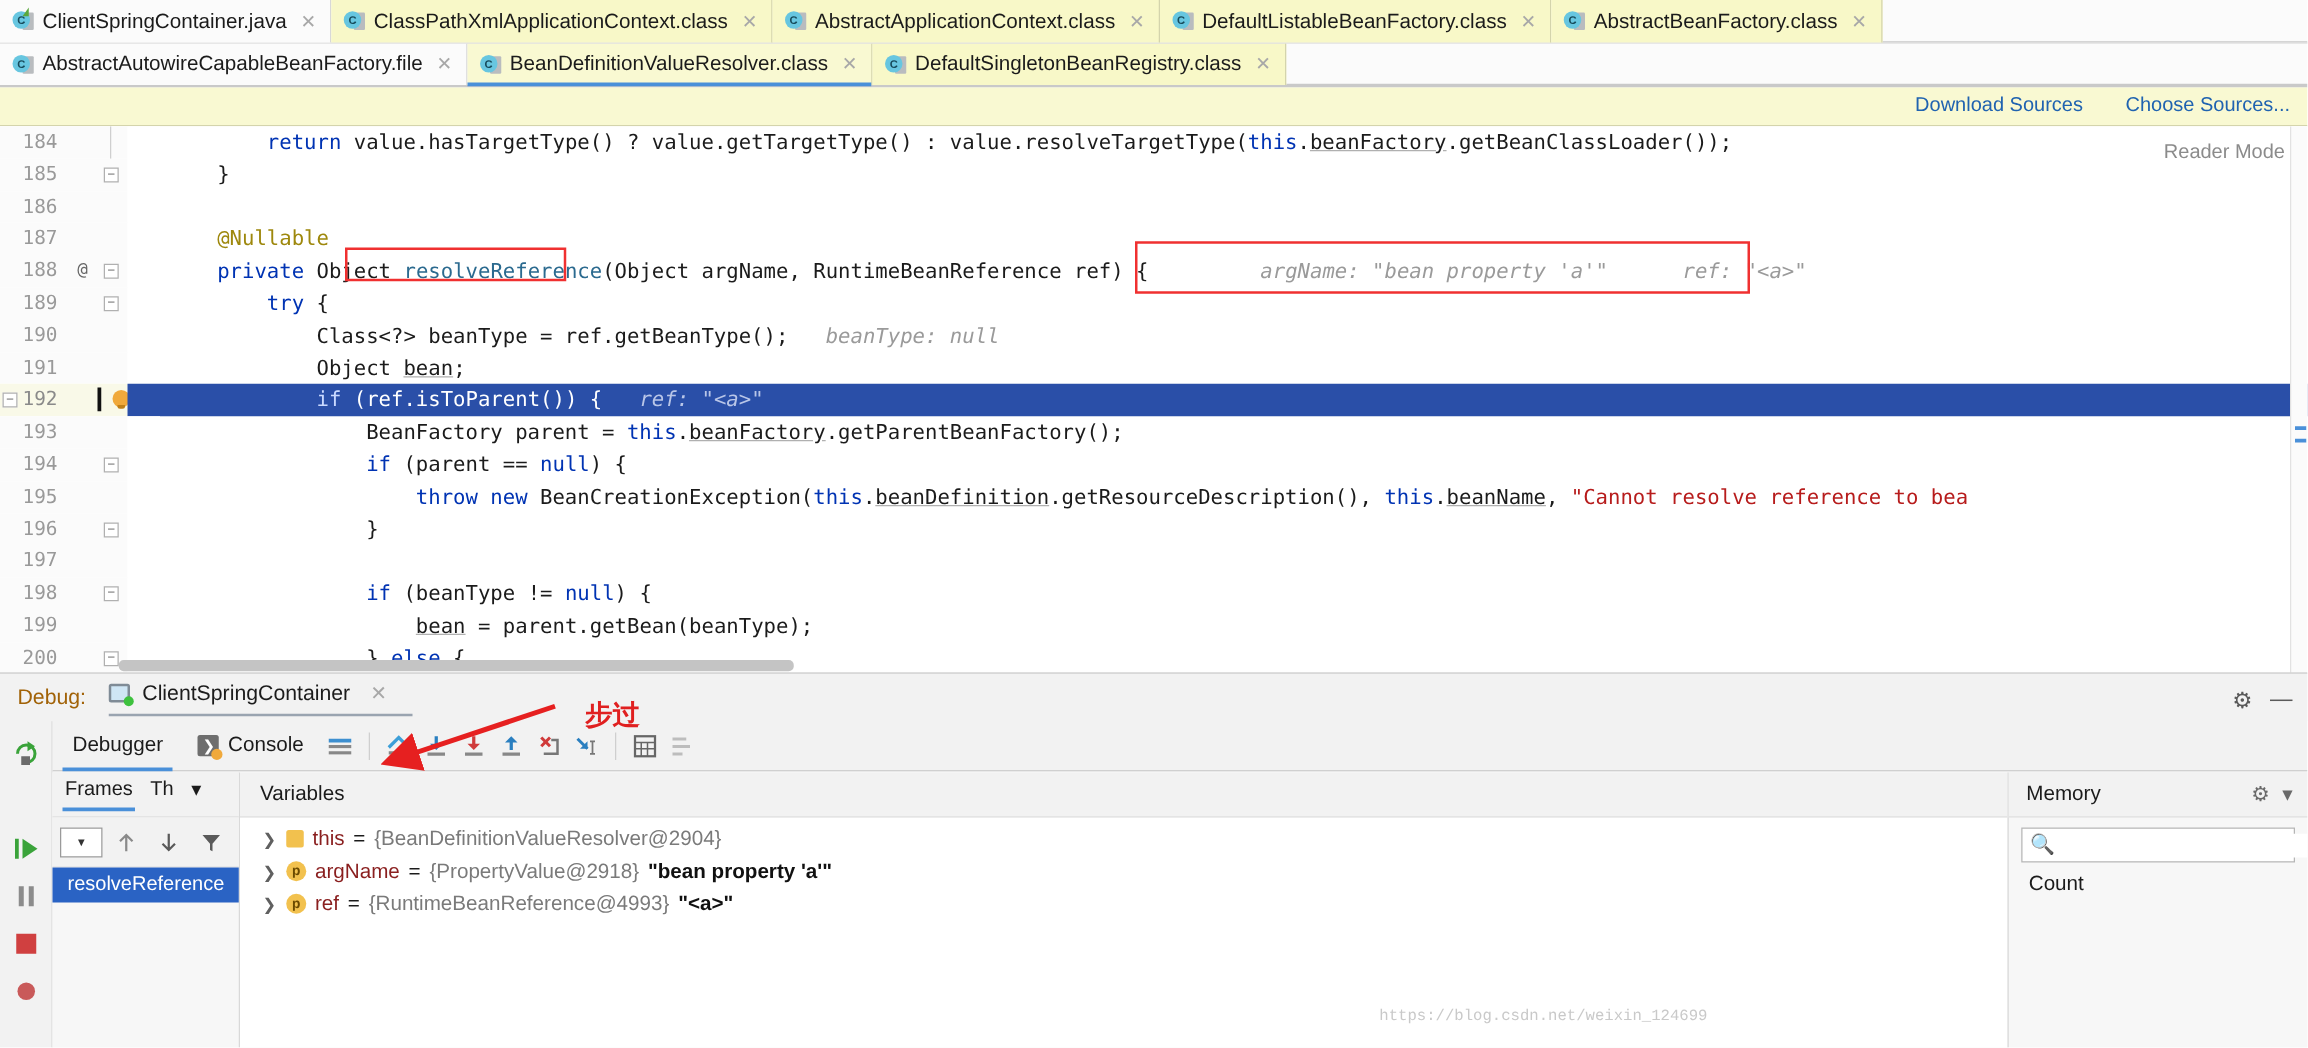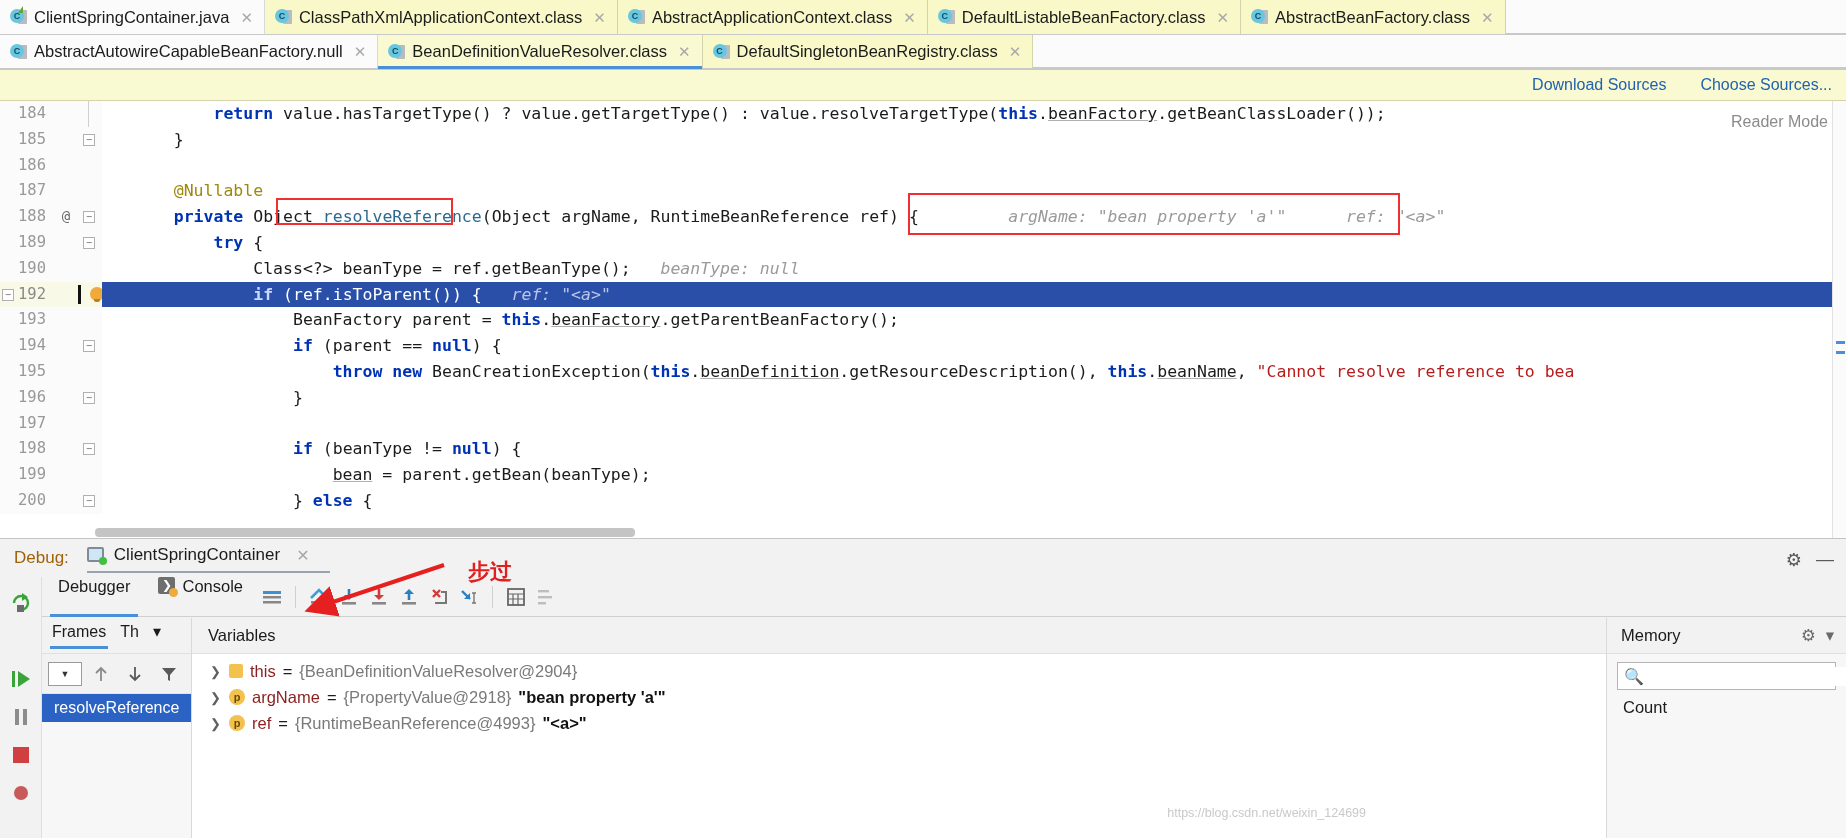--- a/index.html
+++ b/index.html
@@ -115,21 +115,21 @@
   .markcol { width: 26px; flex:none; background:#ffffff; position:relative;}
   .codetext { flex:1; padding-left: 6px; color:#1b1b1b; overflow:hidden;}
 
   .line.current .gutter { background:#f9f9e8; color:#8a8a8a;}
   .line.current .atmark, .line.current .foldcol { background:#f9f9e8; }
   .line.current .markcol { background:#2a4fa8; }
   .line.current .codetext { background:#2a4fa8; color:#ffffff; }
   .line.current .codetext .kw { color:#c9d9ff; }
   .line.current .codetext .hint { color:#b9c6e8; }
 
-  .kw { color:#0033b3; font-weight: bold; text-align: center; }
+  .kw { color:#0033b3; font-weight: normal; text-align: center; }
   .strq { color:#b71c1c; }
   .ann { color:#9e880d; }
   .mth { color:#2b6a8f; }
   .fld { text-decoration: underline; text-decoration-color:#b0b0b0;}
   .hint {
     color:#9a9a9a; font-style: italic;
   }
 
   .foldmark {
     position:absolute; left:7px; top:7px;
@@ -204,21 +204,21 @@
   .dbg-head .gear { right: 44px; }
   .dbg-head .minus { right: 12px; }
 
   .dbg-tabs {
     height: 40px; display:flex; align-items:center; gap:0;
     border-bottom:1px solid #d0d0d0; position:relative;
     padding-left: 44px;
   }
   .dtab {
     font-size:16.5px; color:#1b1b1b; padding: 0 14px; height:40px;
-    display:flex;align-items:flex-start; gap:7px; position:relative; cursor:default;
+    display:flex;align-items:center; gap:7px; position:relative; cursor:default;
   }
   .dtab.sel::after{
     content:""; position:absolute;left:6px;right:6px;bottom:0;height:3px;background:#4a90d9;
   }
   .consoleicon{
     width:17px;height:17px;background:#6e6e6e;color:#fff;font-size:12px;
     display:flex;align-items:center;justify-content:center;border-radius:2px;position:relative;
   }
   .consoleicon::after{
     content:""; position:absolute; right:-3px; bottom:-3px; width:9px;height:9px;
@@ -292,21 +292,21 @@
     font-size:16.5px; color:#1b1b1b; background:#f2f2f2; border-bottom:1px solid #e0e0e0;
   }
   .memsearch{
     margin:8px 10px; height:28px; background:#fff; border:1px solid #b5b5b5;
     display:flex;align-items:center;padding:0 6px; gap:6px;
   }
   .memcount{ font-size:16.5px; color:#1b1b1b; padding-left:16px; }
 
   .watermark{
     position:absolute; right:240px; bottom:18px; font-size:12.5px; color:#c9c9c9;
-    font-family:Liberation Sans, sans-serif; white-space:nowrap;
+    font-family:Liberation Mono, monospace; white-space:nowrap;
   }
   .cn-note{
     position:absolute; color:#e02020; font-size:22px; font-weight:bold;
     font-family:"DejaVu Sans", sans-serif;
   }
 </style>
 </head>
 <body>
 
 <div class="app">
@@ -355,21 +355,21 @@
     </div>
     <div class="tabfill"></div>
   </div>
 
   <div class="tabbar row2">
     <div class="tab plain">
       <span class="ficon">
         <span class="sheet"></span>
           <span class="circ">C</span>
       </span>
-      <span>AbstractAutowireCapableBeanFactory.null</span>
+      <span>AbstractAutowireCapableBeanFactory.file</span>
       <span class="x">✕</span>
     </div>
     <div class="tab active">
       <span class="ficon">
         <span class="sheet"></span>
           <span class="circ">C</span>
       </span>
       <span>BeanDefinitionValueResolver.class</span>
       <span class="x">✕</span>
     </div>
@@ -444,20 +444,27 @@
       </div>
 
       <div class="line">
         <span class="gutter">190</span>
         <span class="atmark"></span>
         <span class="foldcol"></span>
         <span class="markcol"></span>
         <span class="codetext"><span class="seg190">            Class&lt;?&gt; beanType = ref.getBeanType();   <span class="hint">beanType: null</span></span></span>
       </div>
 
+      <div class="line">
+        <span class="gutter">191</span>
+        <span class="atmark"></span>
+        <span class="foldcol"></span>
+        <span class="markcol"></span>
+        <span class="codetext"><span class="seg191">            Object <span class="fld">bean</span>;</span></span>
+      </div>
 
       <div class="line current">
         <span class="gutter">192</span>
         <span class="atmark">
           <span class="foldmark" style="left:2px;">−</span>
         </span>
         <span class="foldcol">
           <span class="caretbar"></span>
           <span class="bulb" style="left:14px;"></span>
         </span>

